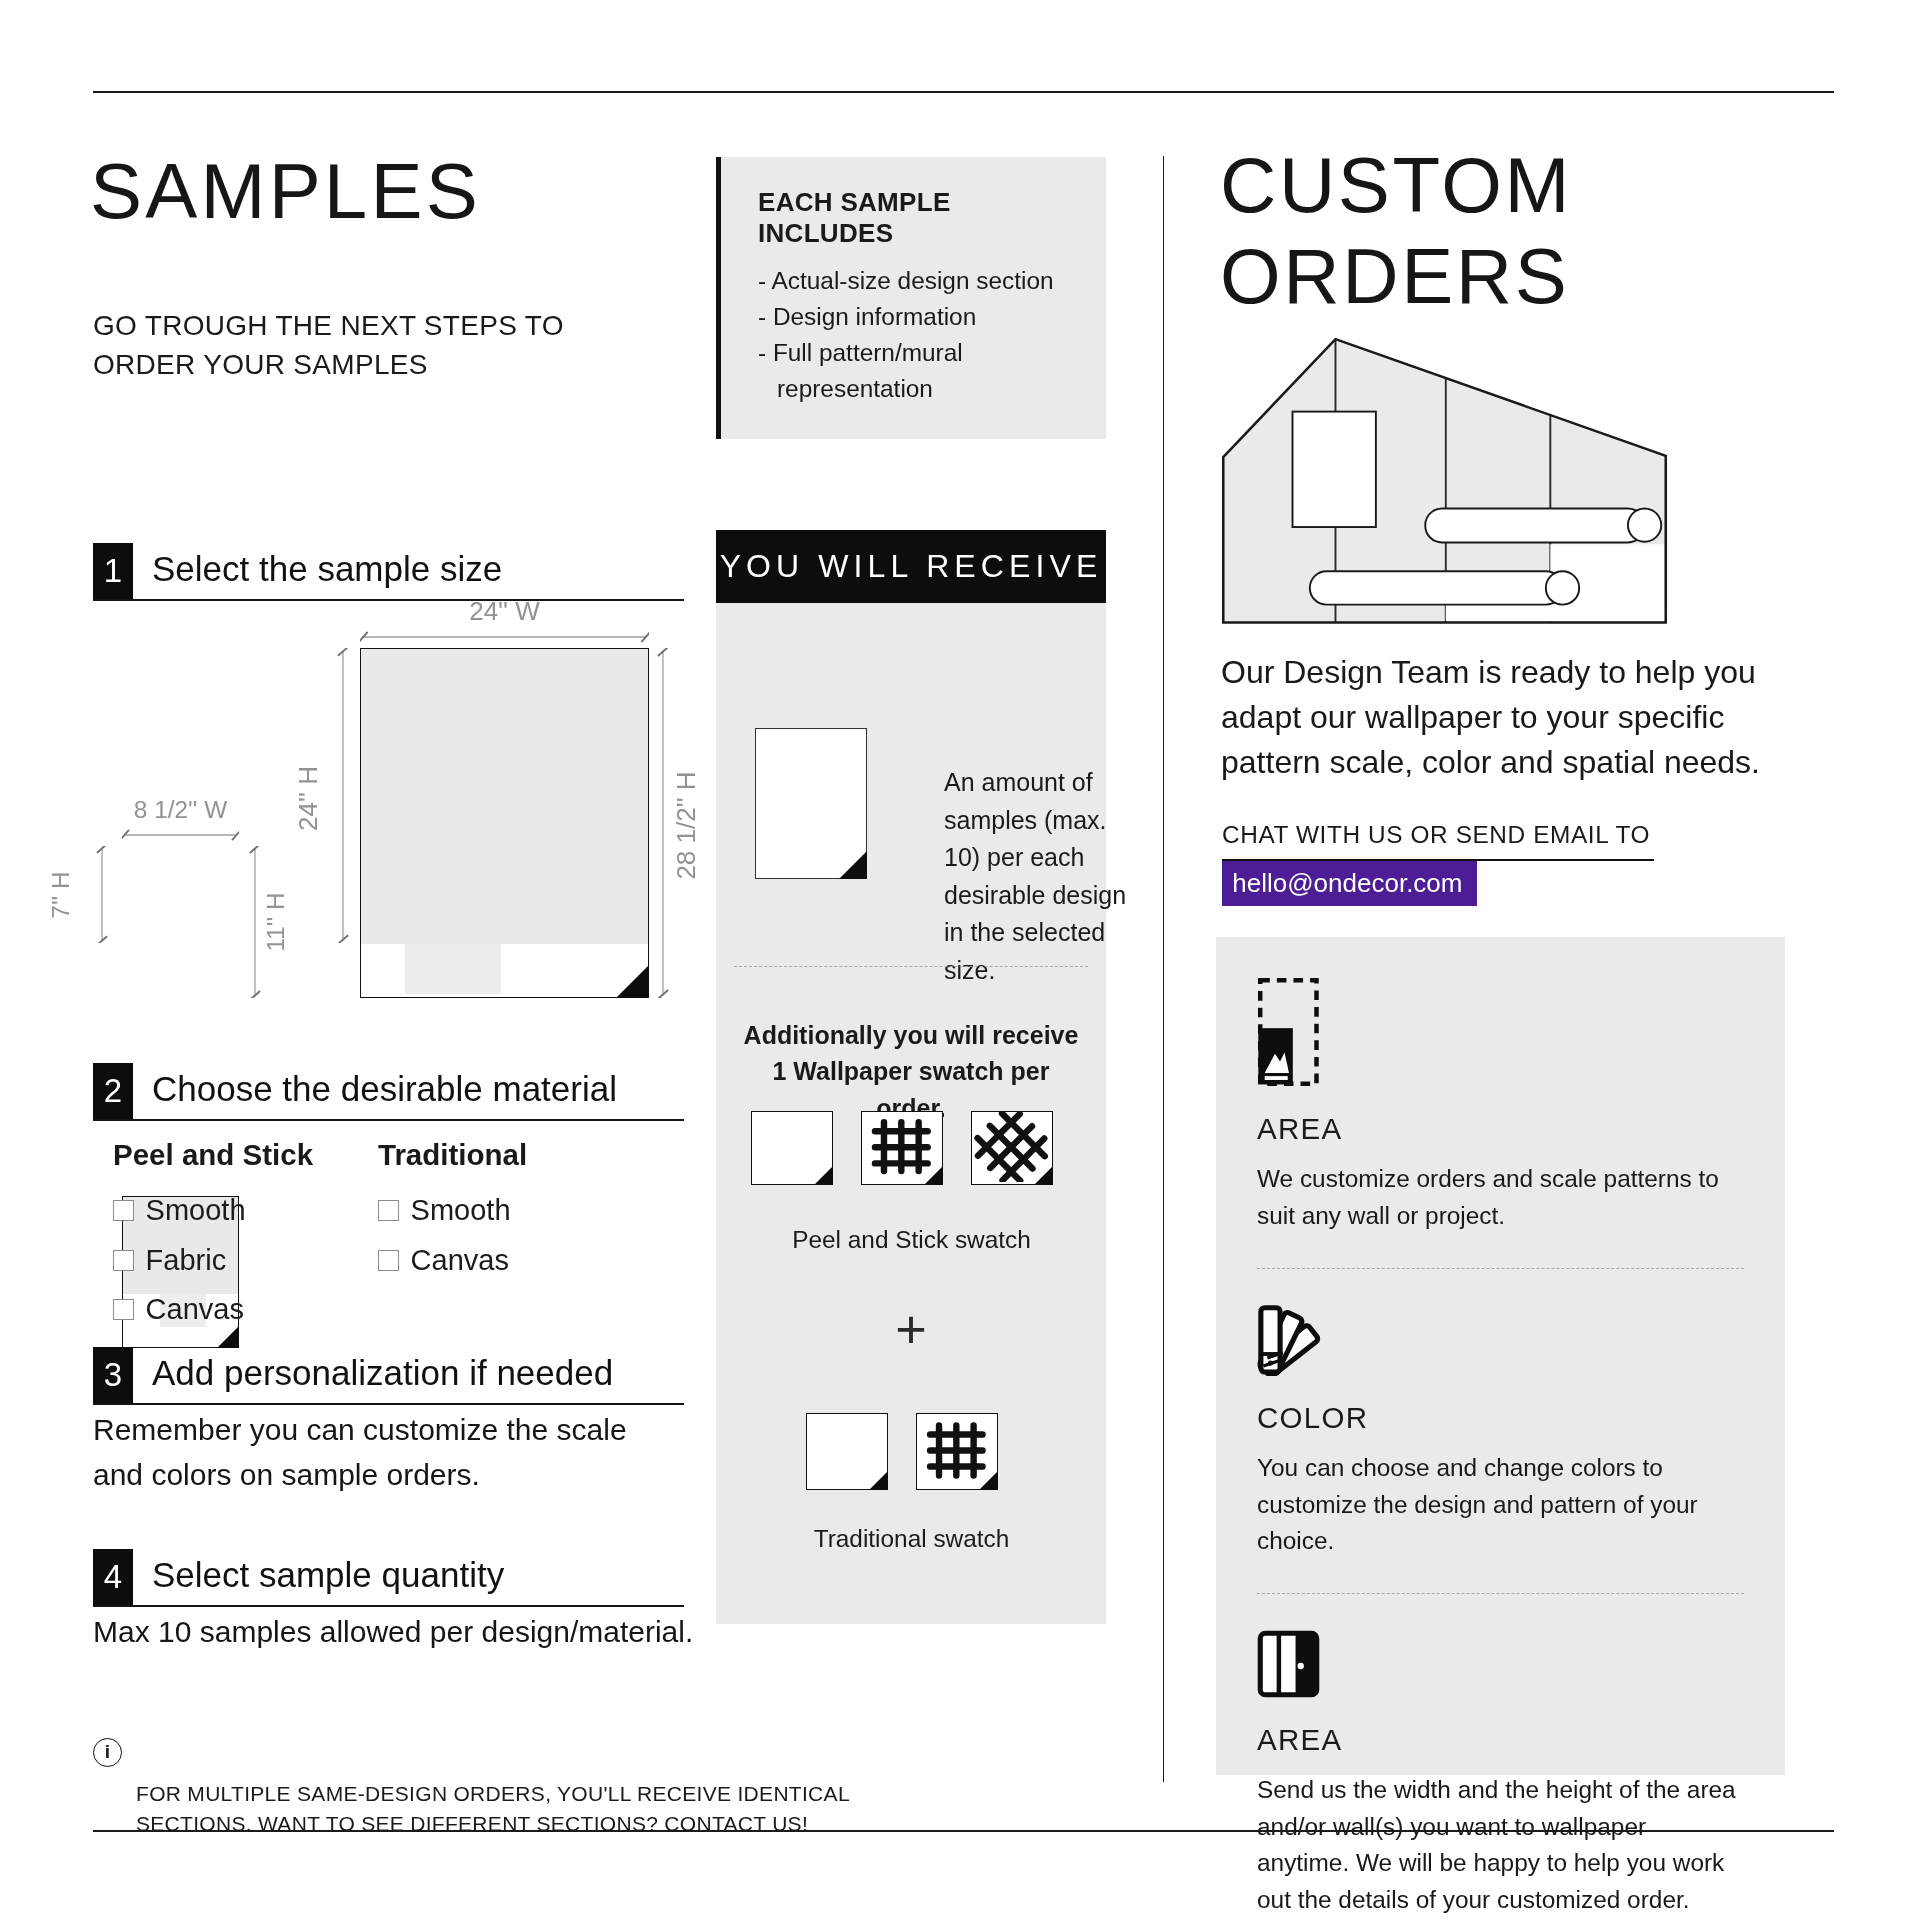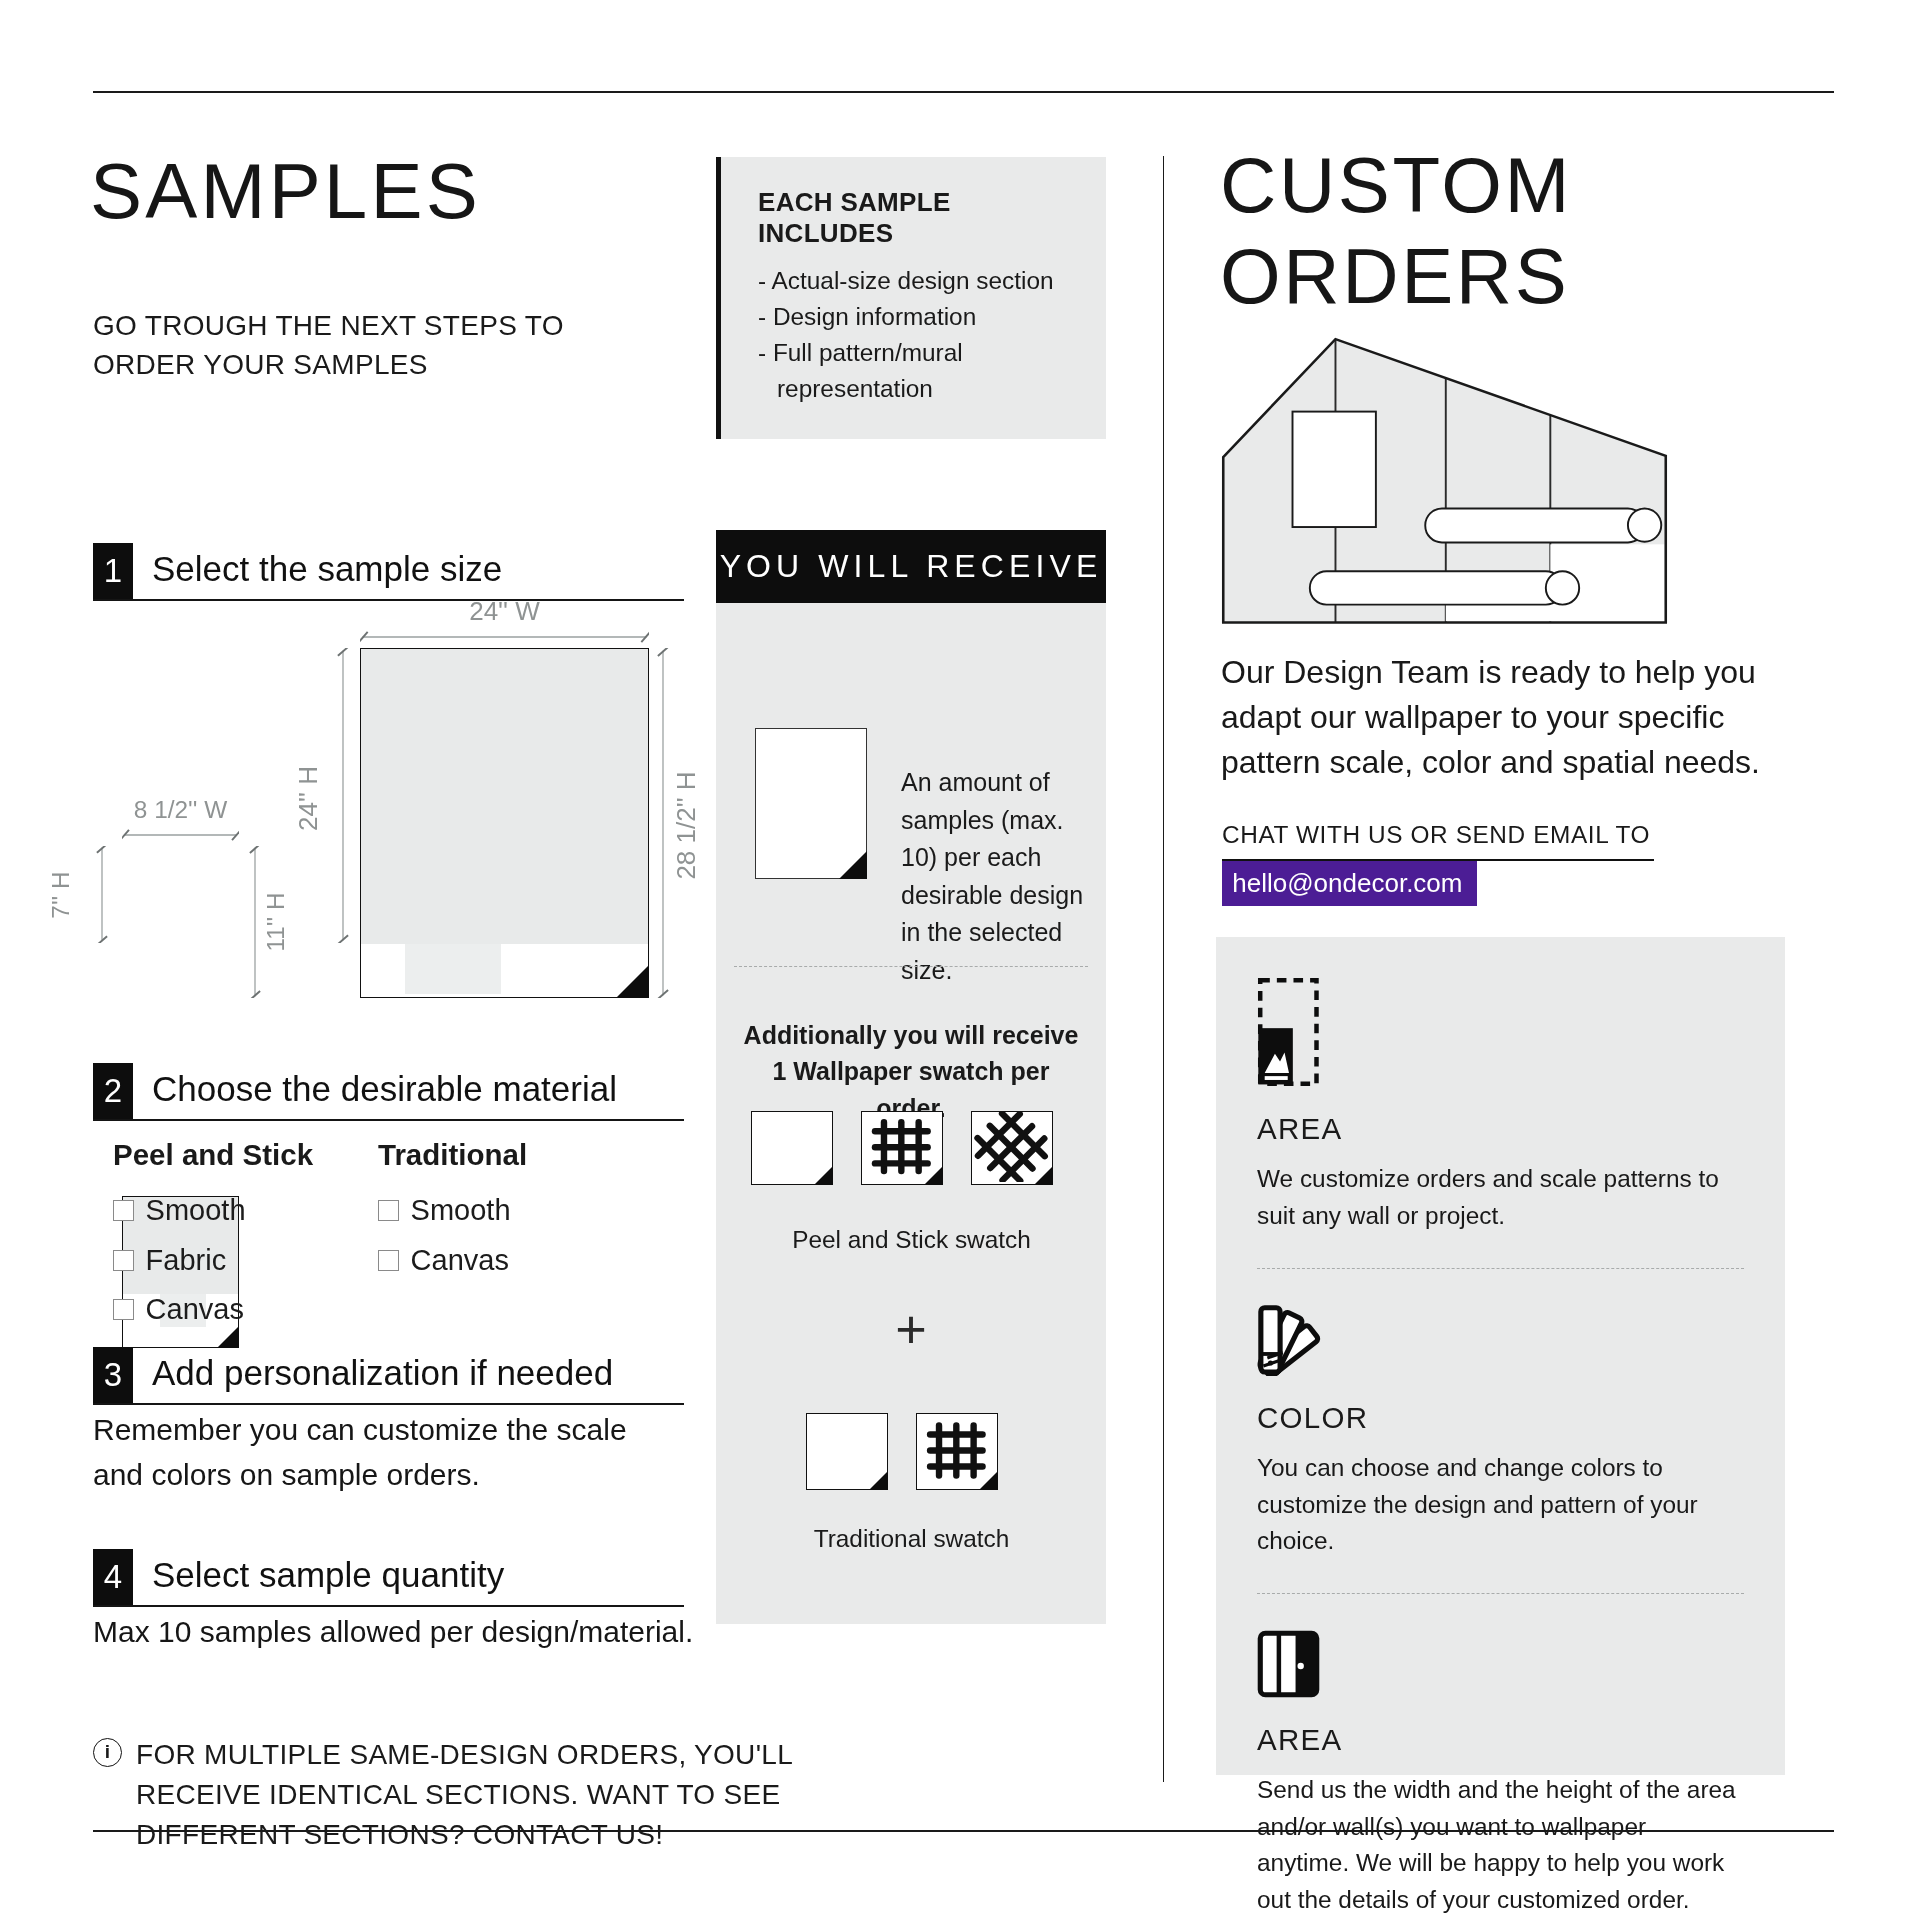--- a/index.html
+++ b/index.html
@@ -30,26 +30,26 @@
 
   .mat-col{width:257px;}
   .mat-head{font-size:29.5px;font-weight:700;margin-bottom:22px;}
   .mat-item{display:flex;align-items:center;gap:11.6px;font-size:29px;margin-bottom:16.7px;color:#1c1c1c;}
   .cbox{width:19px;height:19px;border:1.9px solid #8a8a8a;background:#fff;flex:0 0 auto;}
 
   .body-par{font-size:30px;line-height:1.5;color:#161616;}
 
   .note-row{display:flex;gap:14px;width:796px;}
   .note-icon{width:27px;height:27px;border:1.9px solid #111;border-radius:50%;font-size:19px;font-weight:600;display:flex;align-items:center;justify-content:center;flex:0 0 auto;margin-top:2.6px;}
-  .note-text{font-size:28px;line-height:1.42;letter-spacing:0.3px;}
+  .note-text{font-size:21px;line-height:1.42;letter-spacing:0.3px;margin-top:44px;}
 
   
   .receive-bar{left:716px;top:530px;width:390px;height:73px;background:#0d0d0d;color:#fff;display:flex;align-items:center;justify-content:center;font-size:32px;letter-spacing:5.1px;}
   .receive-panel{left:716px;top:603px;width:390px;height:1021px;background:#e9eaea;}
-  .amount-text{font-size:25px;line-height:1.5;width:199px;}
+  .amount-text{font-size:25px;line-height:1.5;width:199px;margin-left:43px;}
   .dash-div{border-top:1.9px dashed #a8abab;}
   .center-text{font-size:25px;line-height:1.45;text-align:center;}
   .swatch{background:#fff;border:1.9px solid #111;position:relative;box-sizing:border-box;}
   .sw-corner{position:absolute;right:-0.6px;bottom:-0.6px;width:0;height:0;border-left:19px solid transparent;border-bottom:19px solid #0d0d0d;}
   .plus{font-size:54px;font-weight:300;color:#2a2a2a;text-align:center;}
   .swatch-label{font-size:24.4px;line-height:1.4;text-align:center;}
 
   
   .intro{font-size:32px;line-height:1.4;width:610px;color:#191919;}
   .chat-label{font-size:24.4px;letter-spacing:0.6px;display:inline-block;border-bottom:2.6px solid #111;padding-bottom:10.3px;padding-right:3.9px;}

